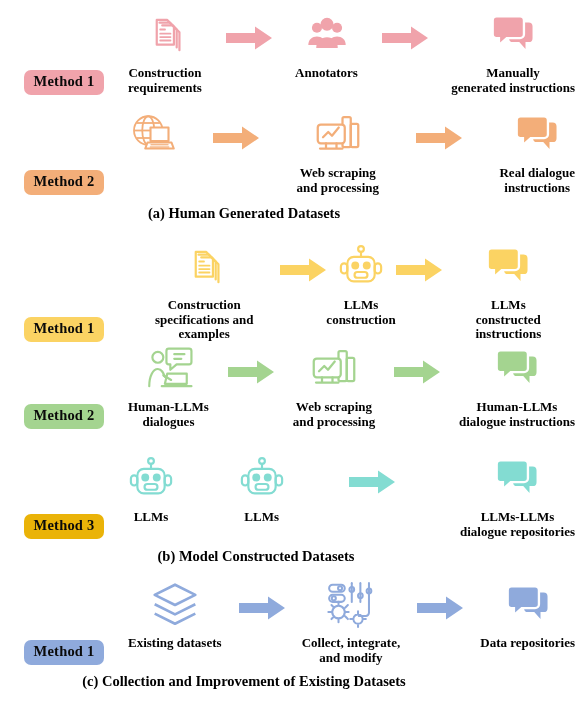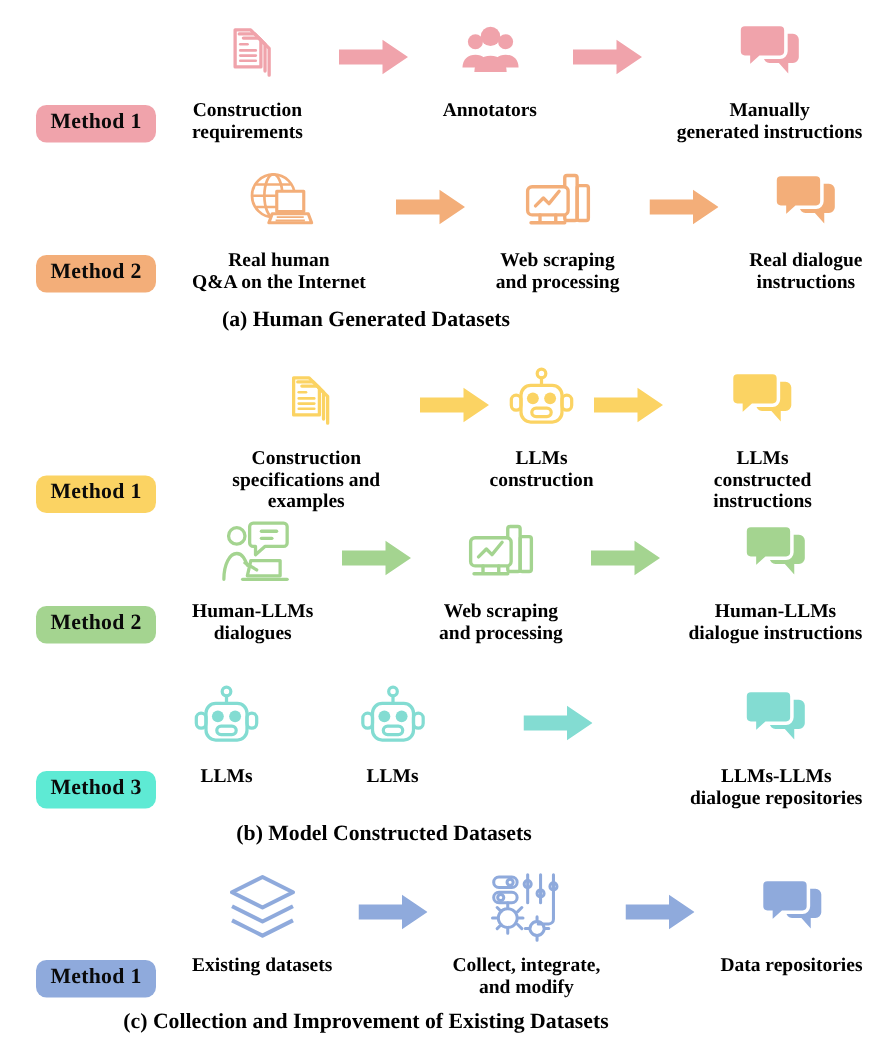--- a/index.html
+++ b/index.html
@@ -174,22 +174,20 @@
               <g fill="#ffffff" stroke="#F3AE79" stroke-width="2.8" stroke-linejoin="round">
                 <path d="M30 22 h24 v18 h-24 z"></path>
               </g>
               <path d="M26 42 h32 l3 8 h-38 z" fill="#ffffff" stroke="#F3AE79" stroke-width="2.8" stroke-linejoin="round"></path>
               <g stroke="#F3AE79" stroke-width="1.6">
                 <path d="M30 45 h24"></path>
                 <path d="M29 48 h26"></path>
               </g>
             </svg>
           </div>
-          <div class="caption">Real human
-Q&amp;A on the Internet</div>
         </div>
         <div class="arrowcell">
           <span><svg width="46" height="26" viewBox="0 0 46 26">
               <path d="M0 8 L29 8 L29 1.5 L46 13 L29 24.5 L29 18 L0 18 Z" fill="#F3AE79"></path>
             </svg></span>
         </div>
         <div class="node">
           <div class="icon">
             <svg width="48" height="48" viewBox="0 0 64 64" xmlns="http://www.w3.org/2000/svg">
               <g fill="none" stroke="#F3AE79" stroke-width="3" stroke-linejoin="round" stroke-linecap="round">
@@ -351,21 +349,21 @@
               </g>
             </svg>
           </div>
           <div class="caption">Human-LLMs
 dialogue instructions</div>
         </div>
       </div>
     </div>
     <div class="row" style="top: 452px;">
       <div class="badge-cell">
-        <span class="badge" style="background: #5eead4;">Method 3</span>
+        <span class="badge" style="background: #eab308;">Method 3</span>
       </div>
       <div class="flow">
         <div class="node">
           <div class="icon">
             <svg width="46" height="46" viewBox="0 0 64 64" xmlns="http://www.w3.org/2000/svg">
               <g fill="none" stroke="#83DCD2" stroke-width="3" stroke-linejoin="round" stroke-linecap="round">
                 <circle cx="32" cy="7" r="4"></circle>
                 <path d="M32 11 v7"></path>
                 <rect x="13" y="18" width="38" height="34" rx="9"></rect>
                 <rect x="4" y="27" width="9" height="14" rx="4.5"></rect>

